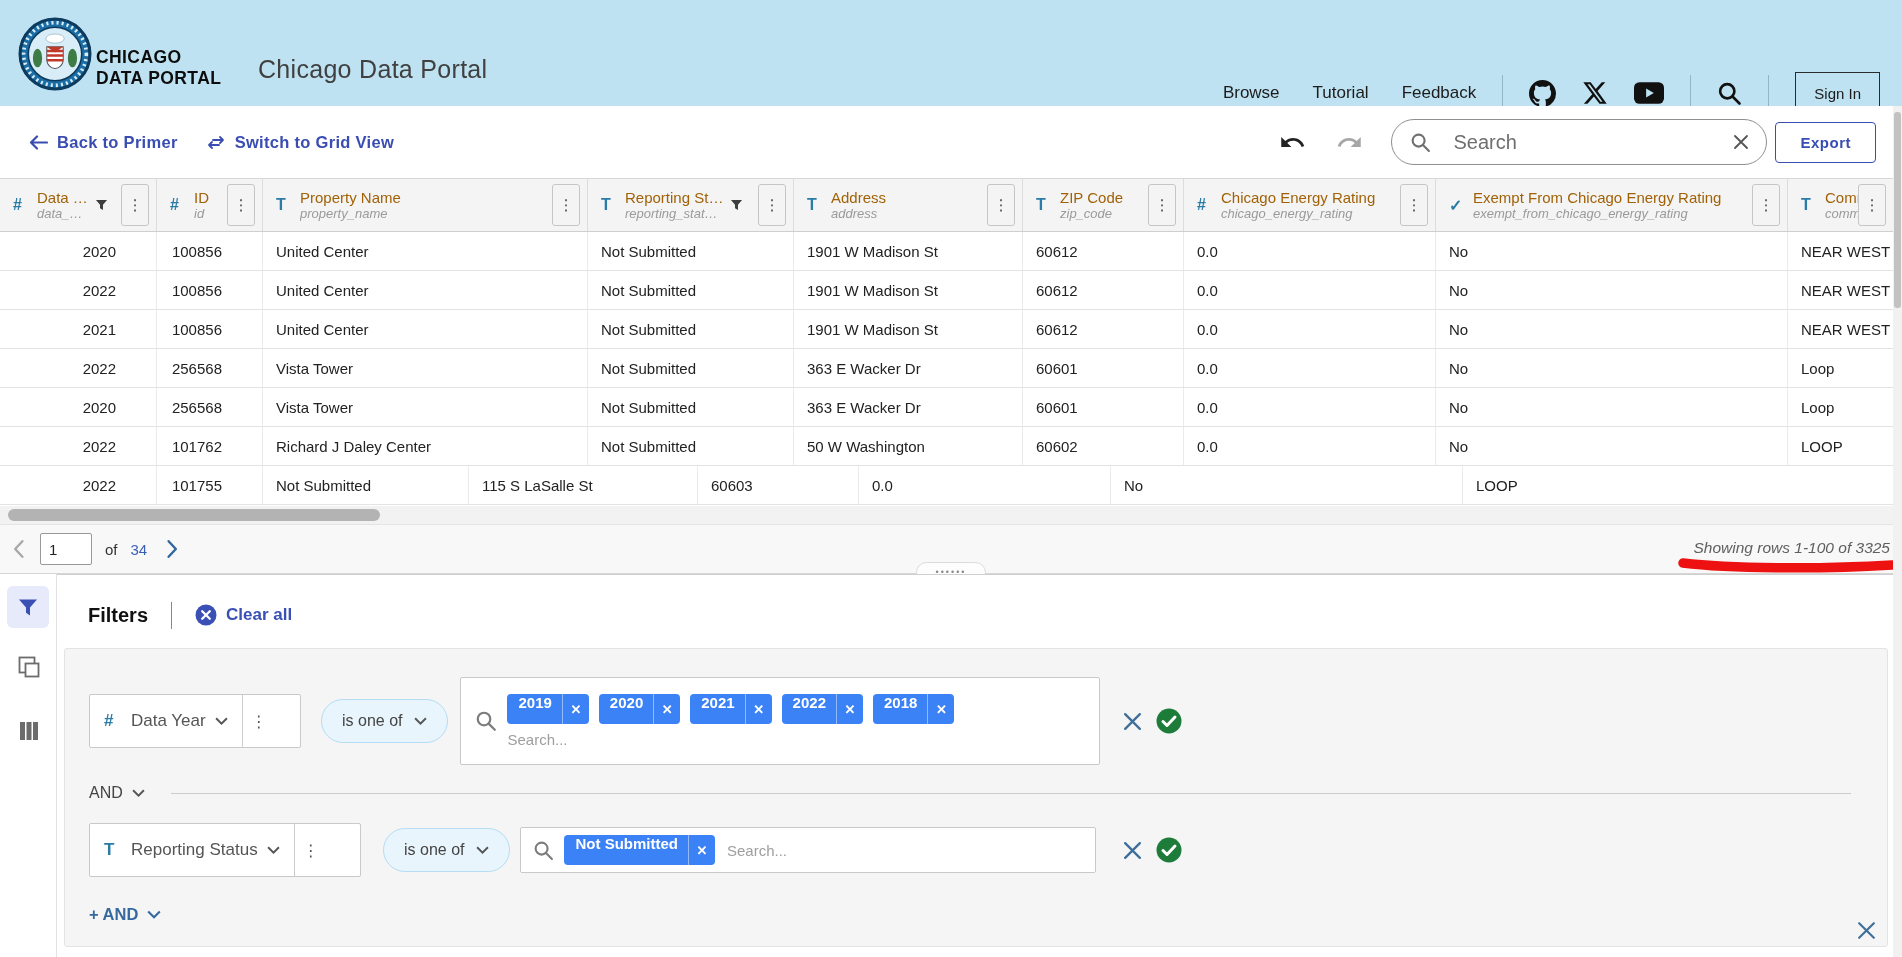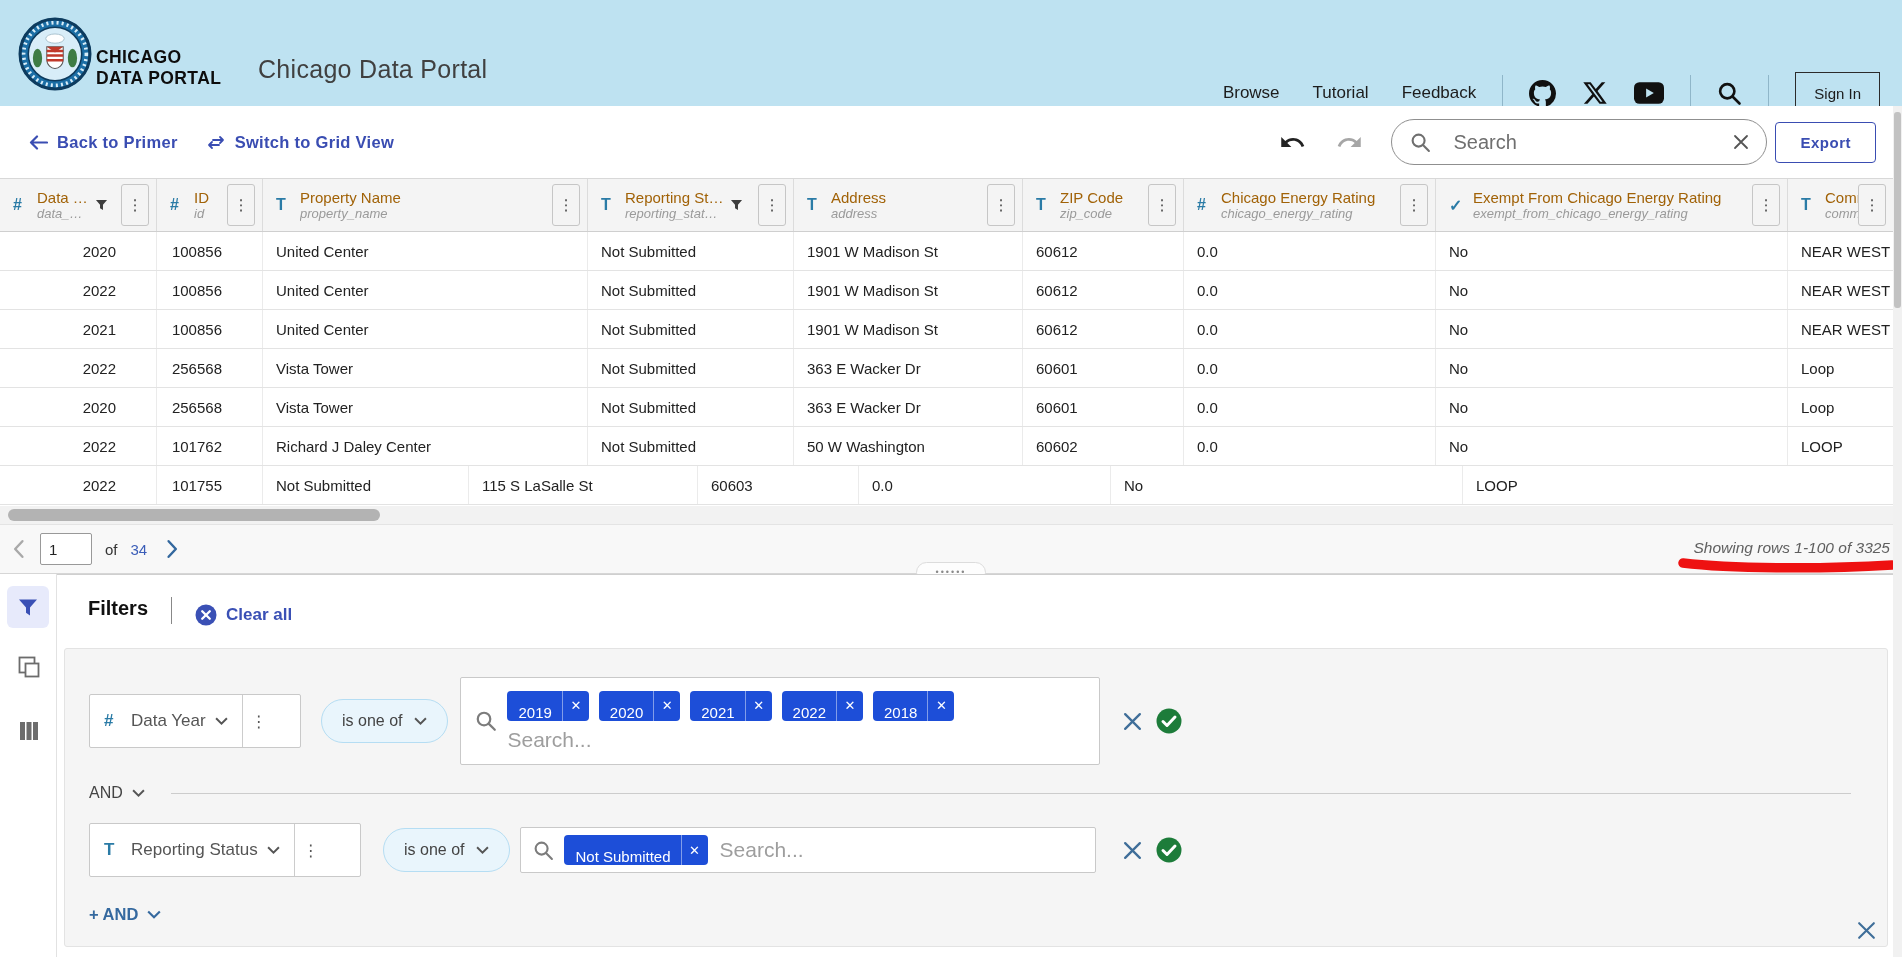--- a/index.html
+++ b/index.html
@@ -86,21 +86,21 @@
 
   
   .filter-panel{position:absolute;left:0;top:574px;width:1902px;height:383px;background:#fff;
                 border-top:1px solid #cfcfcf;box-sizing:border-box;}
   .rail{position:absolute;left:0;top:574px;width:57px;height:383px;border-right:1px solid #e2e2e2;
         box-sizing:border-box;background:#fff;}
   .rail-funnel{position:absolute;left:7px;top:12px;width:42px;height:42px;background:#e7eafb;
                border-radius:6px;display:flex;align-items:center;justify-content:center;cursor:pointer;}
   .rail-icon{position:absolute;left:16px;width:25px;height:25px;display:flex;align-items:center;
              justify-content:center;cursor:pointer;}
-  .flt-title-row{position:absolute;left:88px;top:597px;height:36px;display:flex;gap:23px;}
+  .flt-title-row{position:absolute;left:88px;top:597px;height:36px;display:flex;align-items:center;gap:23px;}
   .flt-title{font-size:20px;font-weight:600;color:#111;}
   .flt-sep{width:1px;height:27px;background:#888;}
   .clear-all{display:flex;align-items:center;gap:9px;cursor:pointer;}
   .clear-all span{font-size:17px;font-weight:700;color:#3a50b5;}
 
   .flt-card{position:absolute;left:64px;top:648px;width:1824px;height:299px;background:#f5f5f5;
             border:1px solid #e3e3e3;border-radius:3px;box-sizing:border-box;}
   .cond-row1{position:absolute;left:24px;top:28px;height:88px;display:flex;align-items:center;}
   .cond-row2{position:absolute;left:24px;top:168px;height:66px;display:flex;align-items:center;}
   .field-box{height:54px;background:#fff;border:1px solid #c9c9c9;border-radius:2px;display:flex;
@@ -109,26 +109,26 @@
   .field-label{font-size:17px;color:#555;}
   .field-kebab{width:32px;height:100%;border-left:1px solid #ccc;display:flex;align-items:center;
                justify-content:center;color:#555;font-size:16px;cursor:pointer;}
   .op-pill{height:44px;border-radius:22px;background:#e9f5fc;border:1px solid #b5ddf3;display:flex;
            align-items:center;gap:12px;padding:0 20px;box-sizing:border-box;font-size:16px;color:#444;
            cursor:pointer;}
   .chips-box{width:640px;height:88px;background:#fff;border:1px solid #c9c9c9;border-radius:2px;
              box-sizing:border-box;display:flex;align-items:center;padding-left:14px;}
   .chips-content{margin-left:10px;display:flex;flex-direction:column;gap:7px;min-width:0;}
   .chips-row{display:flex;gap:10px;}
-  .chip{display:inline-flex;align-items:flex-end;background:#1d4ed8;border-radius:4px;height:30px;
-        color:#fff;font-size:15px;flex:none;}
+  .chip{display:inline-flex;align-items:flex-start;background:#3b82f6;border-radius:4px;height:30px;
+        color:#fff;font-size:15px;flex:none;font-weight:bold;}
   .chip-label{padding:0 10px 0 11px;}
   .chip-x{width:26px;height:100%;display:flex;align-items:center;justify-content:center;
           border-left:1px solid rgba(255,255,255,.45);font-size:13px;cursor:pointer;}
-  .srch-placeholder{font-size:21px;color:#9e9e9e;}
+  .srch-placeholder{font-size:15px;color:#9e9e9e;}
   .inline-search{width:576px;height:46px;background:#fff;border:1px solid #c9c9c9;border-radius:2px;
                  box-sizing:border-box;display:flex;align-items:center;padding-left:12px;gap:10px;}
   .icon-btn{display:flex;align-items:center;justify-content:center;cursor:pointer;}
   .and-row{position:absolute;left:24px;top:130px;right:36px;height:28px;display:flex;align-items:center;}
   .and-label{font-size:16px;color:#444;margin-right:9px;}
   .and-line{flex:1;height:1px;background:#ccc;margin-left:26px;}
   .add-and{position:absolute;left:24px;top:256px;display:flex;align-items:center;gap:9px;cursor:pointer;justify-content:center;}
   .add-and span{font-size:16.5px;font-weight:600;color:#35699f;}
   .panel-close{position:absolute;right:10px;bottom:5px;cursor:pointer;display:flex;}
   .mr20{margin-right:20px;} .mr22{margin-right:22px;} .mr12{margin-right:12px;} .mr10{margin-right:10px;}

